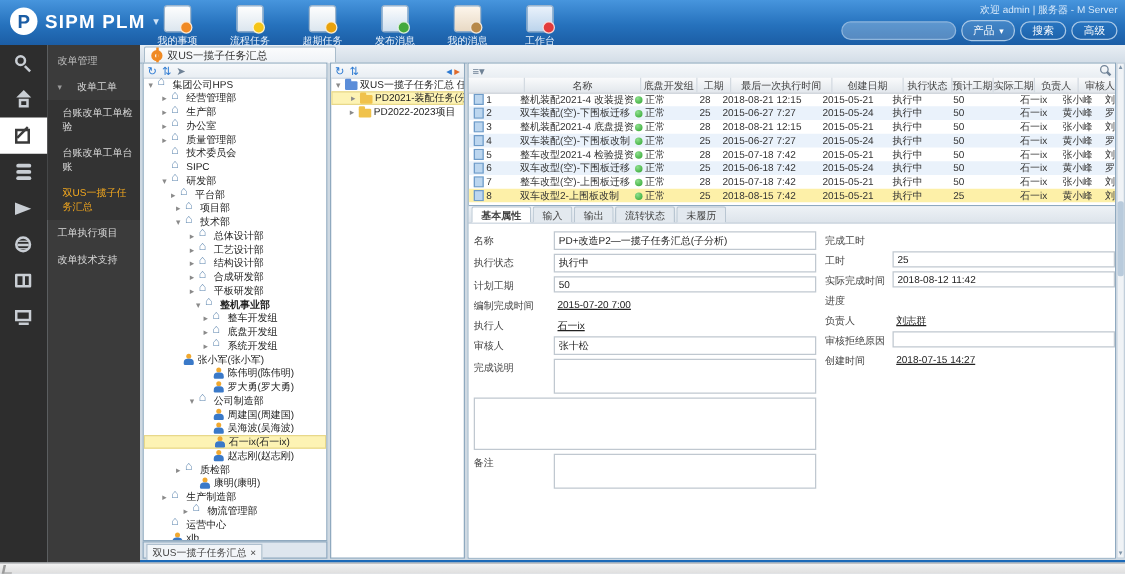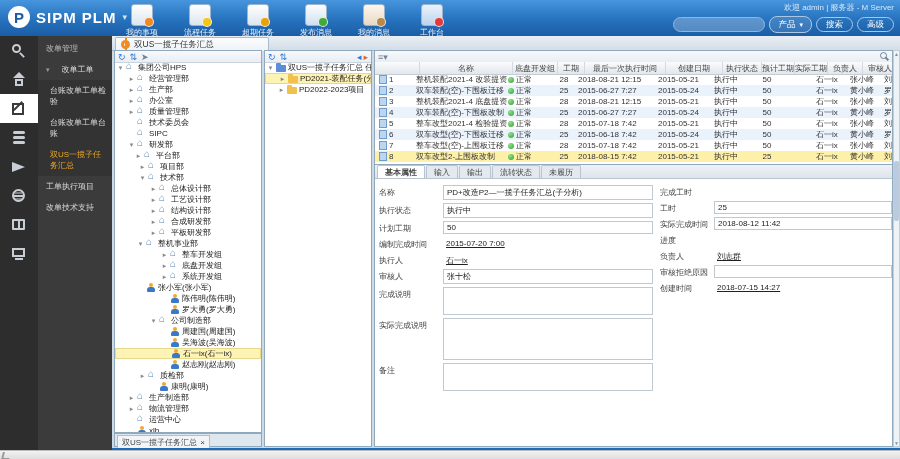--- a/index.html
+++ b/index.html
@@ -345,21 +345,21 @@
           <div class="tnode" style="padding-left: 35px;">
             <span class="arr">▸</span>
             <i class="tic tic-org"></i>
             <span>合成研发部</span>
           </div>
           <div class="tnode" style="padding-left: 35px;">
             <span class="arr">▸</span>
             <i class="tic tic-org"></i>
             <span>平板研发部</span>
           </div>
-          <div class="tnode" style="padding-left: 22px;">
+          <div class="tnode" style="padding-left: 40px; font-weight: bold;">
             <span class="arr">▾</span>
             <i class="tic tic-org"></i>
             <span>整机事业部</span>
           </div>
           <div class="tnode" style="padding-left: 46px;">
             <span class="arr">▸</span>
             <i class="tic tic-org"></i>
             <span>整车开发组</span>
           </div>
           <div class="tnode" style="padding-left: 46px;">
@@ -420,21 +420,21 @@
           <div class="tnode" style="padding-left: 35px;">
             <span class="arr"></span>
             <i class="tic tic-user"></i>
             <span>康明(康明)</span>
           </div>
           <div class="tnode" style="padding-left: 13px;">
             <span class="arr">▸</span>
             <i class="tic tic-org"></i>
             <span>生产制造部</span>
           </div>
-          <div class="tnode" style="padding-left: 13px;">
+          <div class="tnode" style="padding-left: 30px;">
             <span class="arr">▸</span>
             <i class="tic tic-org"></i>
             <span>物流管理部</span>
           </div>
           <div class="tnode" style="padding-left: 13px;">
             <span class="arr"></span>
             <i class="tic tic-org"></i>
             <span>运营中心</span>
           </div>
           <div class="tnode" style="padding-left: 13px;">
@@ -854,21 +854,20 @@
               </div>
               <div class="frow">
                 <span class="flabel">审核人</span>
                 <span class="fval input">张十松</span>
               </div>
               <div class="frow">
                 <span class="flabel">完成说明</span>
                 <span class="fval area"></span>
               </div>
               <div class="frow">
-                <span class="flabel">实际完成说明</span>
                 <span class="fval area2"></span>
               </div>
               <div class="frow">
                 <span class="flabel">备注</span>
                 <span class="fval area"></span>
               </div>
             </div>
           <div class="fcol" id="fright">
               <div class="frow">
                 <span class="flabel">完成工时</span>

